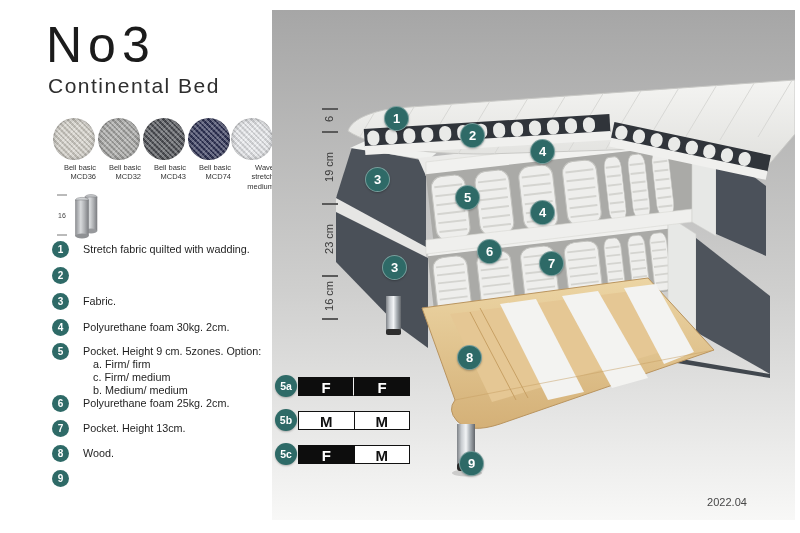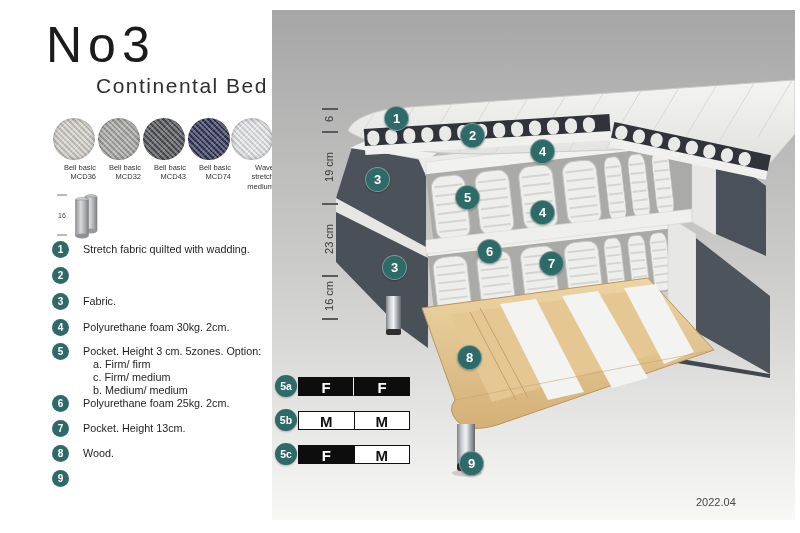--- a/index.html
+++ b/index.html
@@ -3,21 +3,21 @@
 <meta charset="utf-8">
 <style>
   html,body{margin:0;padding:0;background:#ffffff;}
   #page{position:relative;width:800px;height:533px;background:#ffffff;overflow:hidden;
         font-family:"Liberation Sans",sans-serif;color:#222;padding-left:48px;}
 
   
   .title{position:absolute;left:46px;top:16px;font-size:50px;font-weight:300;
          letter-spacing:6px;color:#1b1b1b;}
   .subtitle{position:absolute;left:48px;top:74px;font-size:21px;font-weight:300;
-            letter-spacing:1.5px;color:#2e2e2e;margin-left:48px;}
+            letter-spacing:1.5px;color:#2e2e2e;}
 
   .swatch{position:absolute;top:118px;width:44px;text-align:right;}
   .swatch .dot{width:42px;height:42px;border-radius:50%;margin:0 auto;
     background-image:
       repeating-linear-gradient(45deg, rgba(255,255,255,.28) 0 2px, rgba(0,0,0,.10) 2px 4px),
       repeating-linear-gradient(-45deg, rgba(255,255,255,.12) 0 1px, rgba(0,0,0,.06) 1px 3px);
     box-shadow:inset 0 0 4px rgba(0,0,0,.35);}
   .swatch .lbl{margin-top:3px;font-size:7.5px;line-height:1.25;color:#333;}
 
   .leg-icon{position:absolute;left:52px;top:188px;}
@@ -41,21 +41,21 @@
         transform:rotate(-90deg);}
 
   .opt-circle{position:absolute;width:22px;height:22px;border-radius:50%;background:#2e6a67;
               color:#fff;font-size:10.5px;font-weight:bold;text-align:center;line-height:22px;
               box-shadow:0 1px 2px rgba(0,0,0,.25);}
   .opt-row{position:absolute;width:112px;height:19px;display:flex;}
   .opt-cell{flex:1;font-size:15px;font-weight:bold;text-align:center;line-height:19px;box-sizing:border-box;}
   .opt-cell.filled{background:#0d0d0d;color:#fff;border:1px solid #0d0d0d;}
   .opt-cell.open{background:#fff;color:#111;border:1.5px solid #111;}
 
-  .version{position:absolute;font-size:11px;color:#474747;text-align:left;width:62px;}
+  .version{position:absolute;font-size:11px;color:#474747;text-align:center;width:62px;}
 </style>
 </head>
 <body>
 
 <div id="page">
 
   <div class="title">No3</div>
   <div class="subtitle">Continental Bed</div>
 
   <div class="swatch" style="left:52px">
@@ -117,21 +117,21 @@
     <div class="num">3</div>
     <div class="txt">Fabric.</div>
   </div>
   <div class="li" style="top:319px">
     <div class="num">4</div>
     <div class="txt">Polyurethane foam 30kg. 2cm.</div>
   </div>
   <div class="li" style="top:343px">
     <div class="num">5</div>
     <div class="txt">
-      <span>Pocket. Height 3 cm. 5zones. Option:</span>
+      <span>Pocket. Height 9 cm. 5zones. Option:</span>
       <div class="subopt" style="margin-left:10px">a. Firm/ firm</div>
       <div class="subopt" style="margin-left:10px">c. Firm/ medium</div>
       <div class="subopt" style="margin-left:10px">b. Medium/ medium</div>
     </div>
   </div>
   <div class="li" style="top:395px">
     <div class="num">6</div>
     <div class="txt">Polyurethane foam 25kg. 2cm.</div>
   </div>
   <div class="li" style="top:420px">

